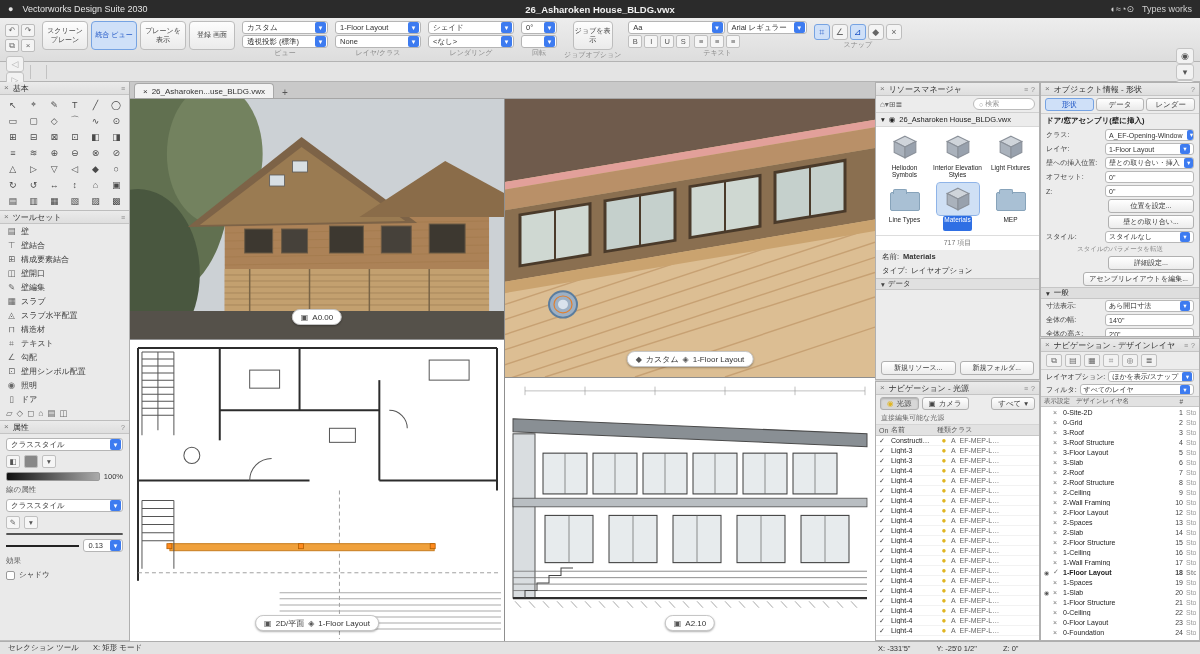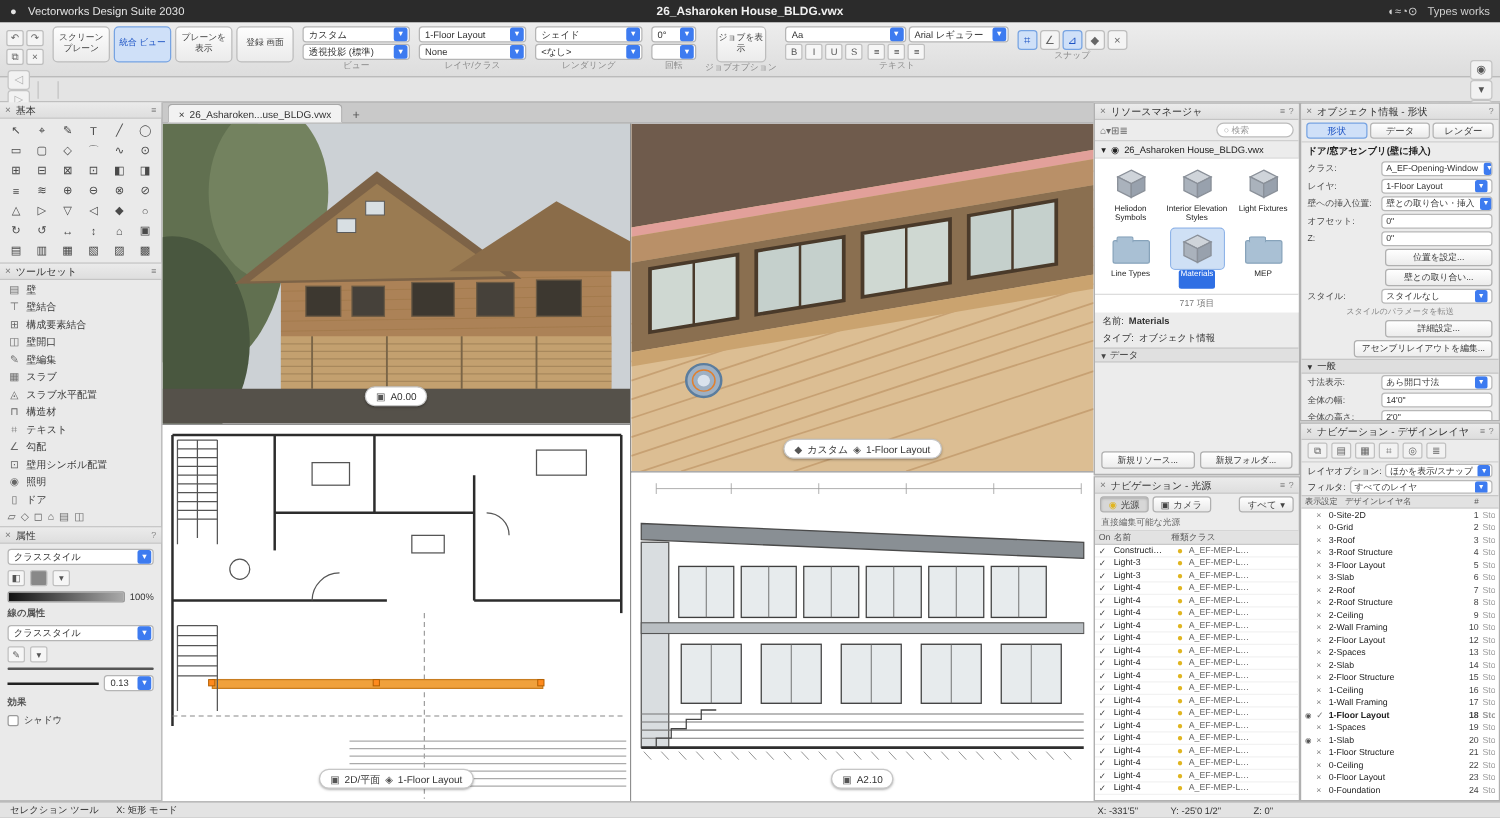--- a/index.html
+++ b/index.html
@@ -58,21 +58,21 @@
 .phead .hsp{margin-left:auto;display:flex;gap:3px;color:#888;font-size:7px;}
 .bt-grid{display:grid;grid-template-columns:repeat(6,1fr);padding:2px 3px;gap:1px;}
 .bt{height:15px;font-size:9px;display:flex;align-items:center;justify-content:center;color:#4a4a4a;border-radius:2px;}
 .ts-list{display:flex;flex-direction:column;}
 .ts-item{height:14px;display:flex;align-items:center;gap:4px;padding-left:6px;font-size:8px;color:#3a3a3a;}
 .ts-item .g{width:11px;font-size:8.5px;color:#666;text-align:center;}
 .ts-foot{display:flex;gap:4px;padding:2px 6px;}
 .ts-foot span{font-size:8.5px;color:#666;}
 #attrs{flex:1;}
 .attr-body{padding:4px 6px;display:flex;flex-direction:column;gap:4px;font-size:7.5px;}
-.attr-label{color:#555;font-size:7.5px;font-weight:bold;}
+.attr-label{color:#555;font-size:7.5px;}
 .attr-row{display:flex;align-items:center;gap:4px;}
 .opbar{flex:1;height:9px;border:1px solid #9a9a9a;border-radius:2px;background:linear-gradient(90deg,#111,#aaa);}
 .swatch-black{flex:1;height:11px;background:#111;border:1px solid #555;border-radius:6px;}
 .chk{width:9px;height:9px;border:1px solid #9a9a9a;border-radius:2px;background:#fff;}
 .lineprev{flex:1;height:2px;background:#222;}
 
 #drawing{position:absolute;top:82px;left:130px;width:745px;height:559px;background:#8f8f8f;}
 #tabbar{position:absolute;top:0;left:0;right:0;height:17px;background:#c9c9c9;border-bottom:1px solid #a5a5a5;
   display:flex;align-items:flex-end;padding-left:4px;gap:4px;}
 .doctab{height:15px;background:#f2f2f2;border:1px solid #a8a8a8;border-bottom:none;border-radius:4px 4px 0 0;
@@ -846,21 +846,21 @@
       <div class="rm-label">MEP</div>
     </div>
     </div>
   <div class="rm-count">717 項目</div>
   <div class="rm-meta">
     <span>名前:</span>
     <b>Materials</b>
   </div>
   <div class="rm-meta">
     <span>タイプ:</span>
-    <span>オブジェクト情報</span>
+    <span>レイヤオプション</span>
   </div>
   <div class="rm-datahead">
     <span>▾</span>
     <span>データ</span>
   </div>
   <div class="rm-btns">
     <div class="btn">新規リソース...</div>
     <div class="btn">新規フォルダ...</div>
   </div>
 </div>

